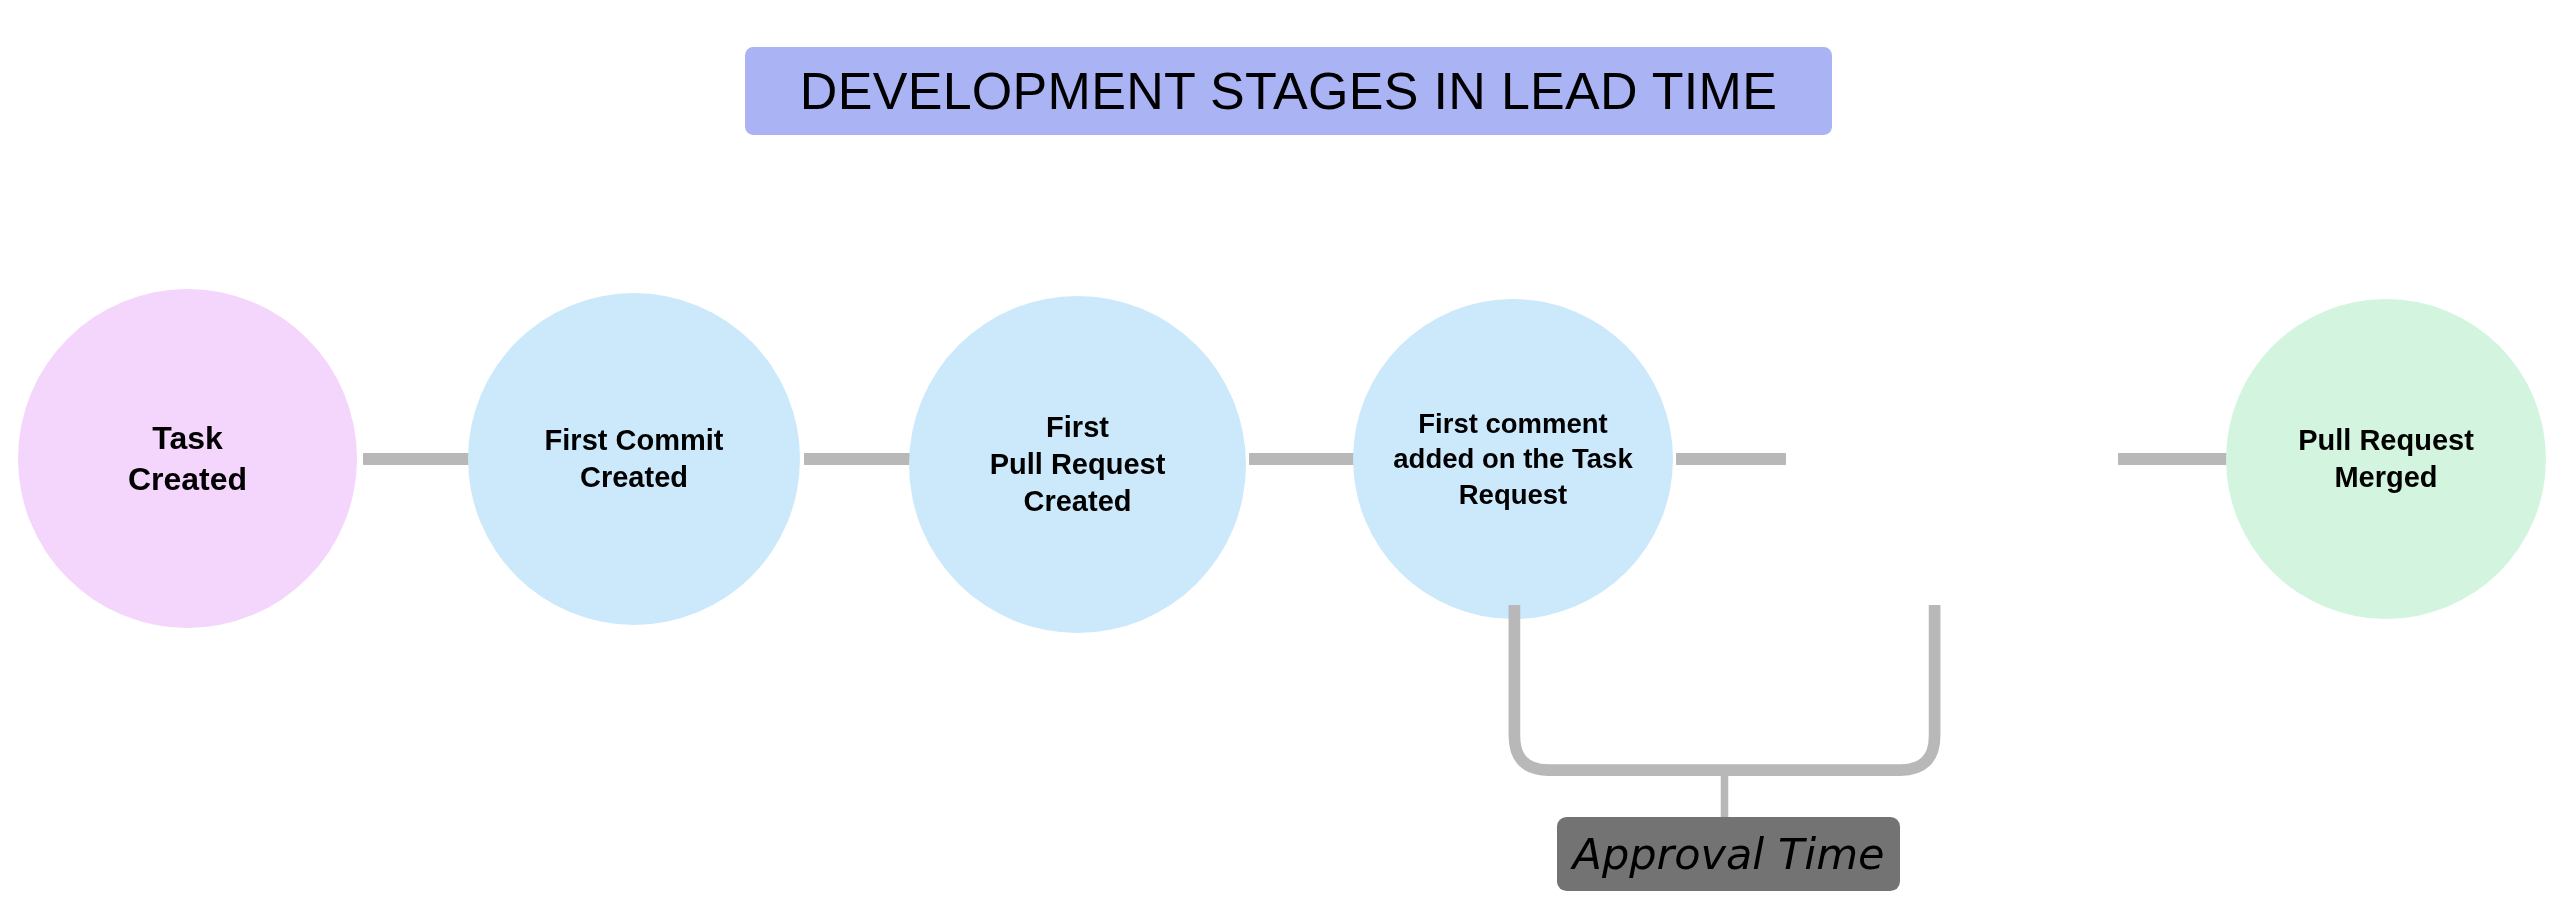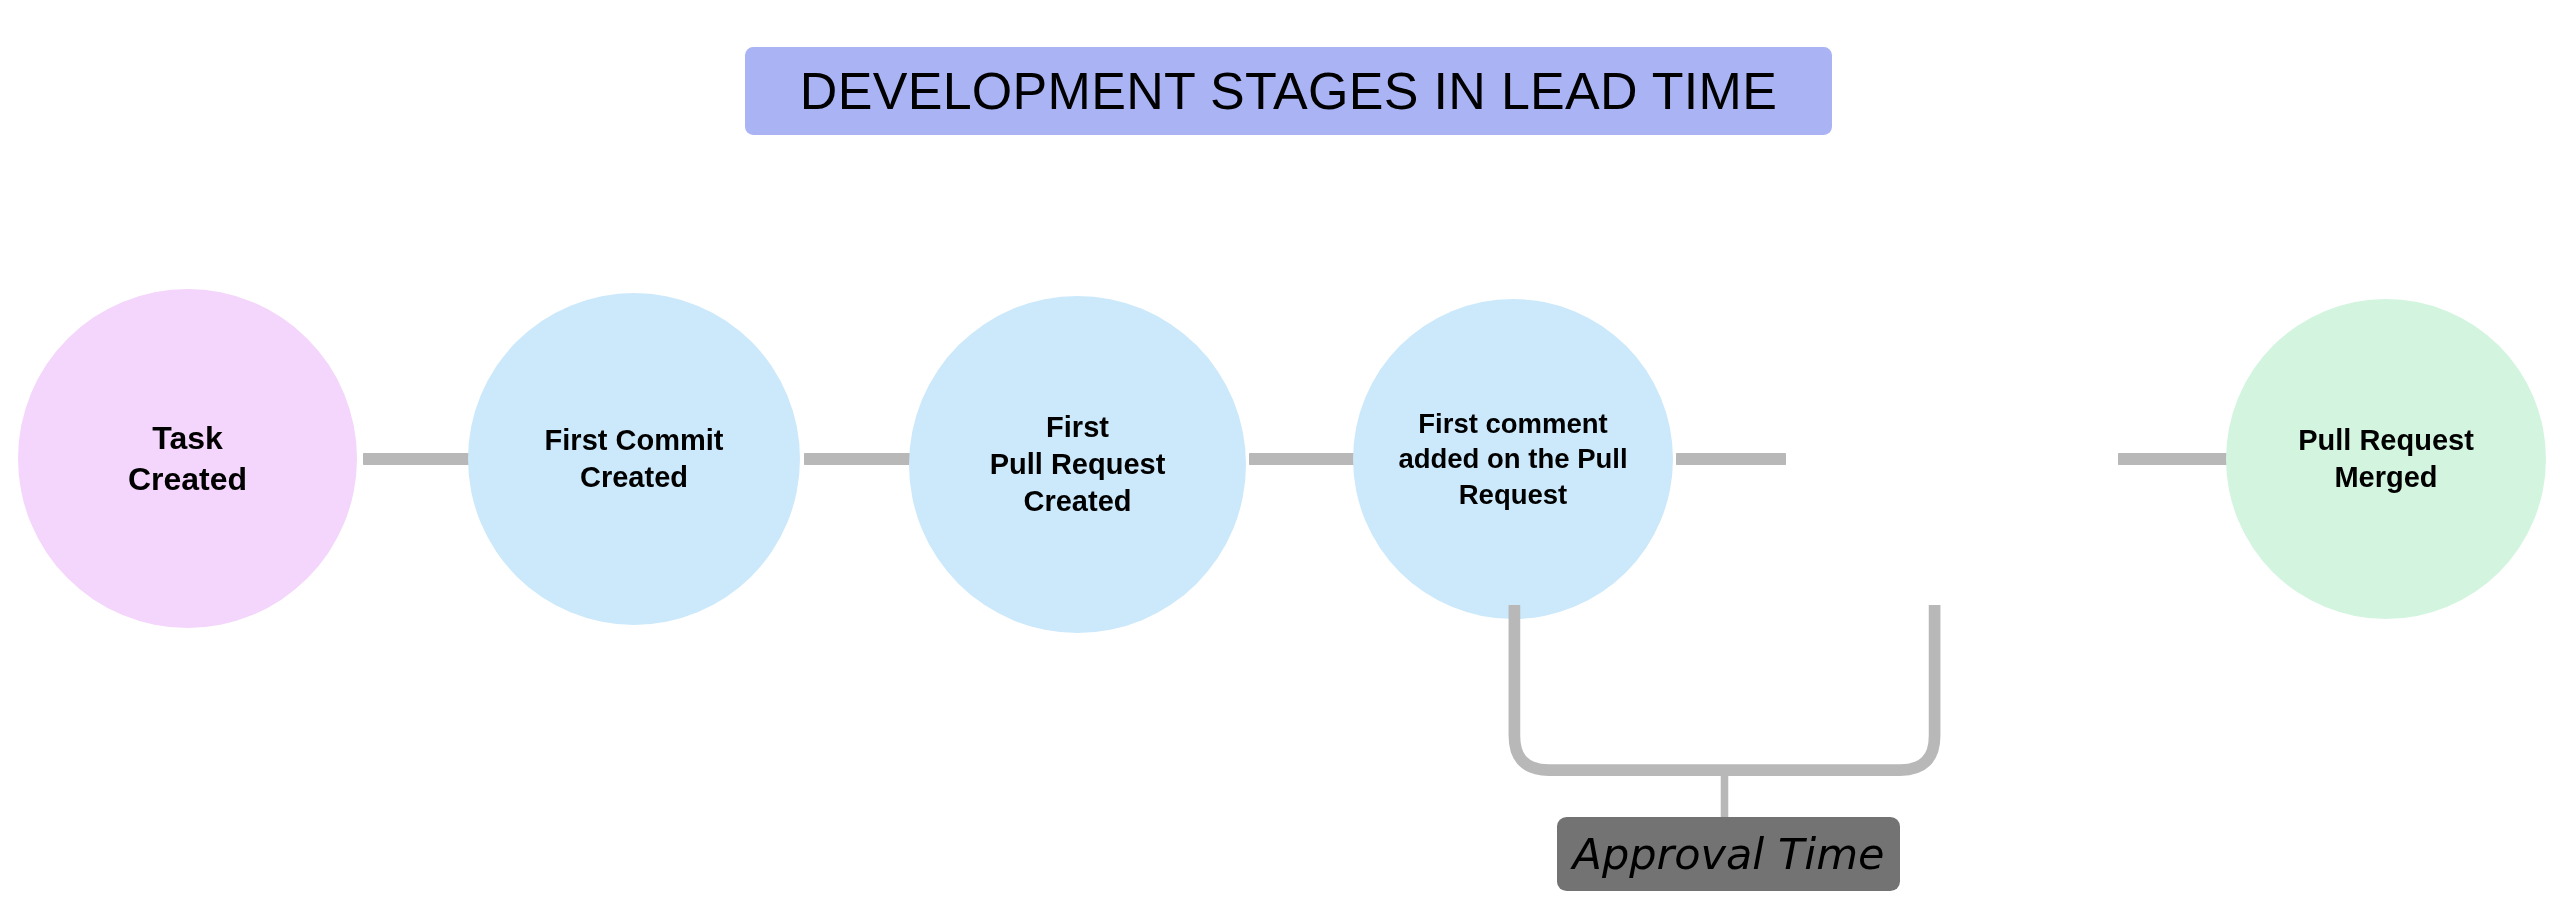--- a/index.html
+++ b/index.html
@@ -128,21 +128,21 @@
   </div>
 
   <div class="node" style="left:909px; top:296px; width:337px; height:337px; background:#cce9fb;">
     <span class="node-label" style="font-size:29px;">First
 Pull Request
 Created</span>
   </div>
 
   <div class="node" style="left:1353px; top:299px; width:320px; height:320px; background:#cce9fb;">
     <span class="node-label" style="font-size:27.5px;">First comment
-added on the Pull
+added on the Task
 Request</span>
   </div>
 
 
   <div class="node" style="left:2226px; top:299px; width:320px; height:320px; background:#d3f5df;">
     <span class="node-label" style="font-size:29px;">Pull Request
 Merged</span>
   </div>
 
   <svg id="bracket-svg" viewBox="0 0 820 340" xmlns="http://www.w3.org/2000/svg">

